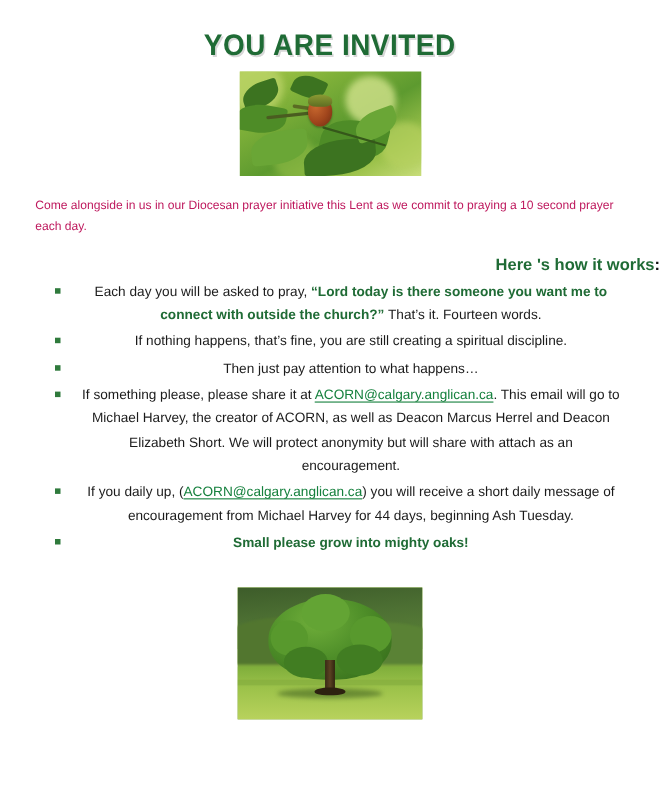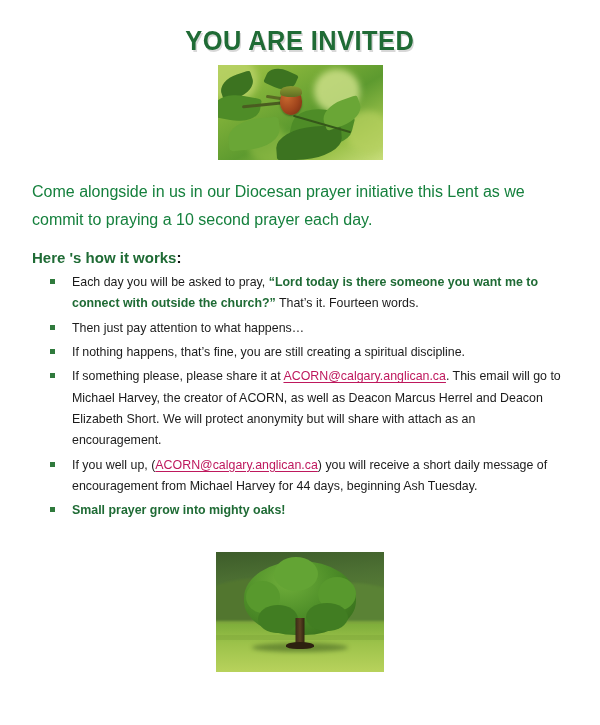--- a/index.html
+++ b/index.html
@@ -177,37 +177,39 @@
     width: 96px;
     height: 9px;
     background: rgba(40,70,20,0.45);
     border-radius: 50%;
     filter: blur(2px);
   }
 
   
   .intro {
     margin: 18px 32px 0 32px;
-    font-size: 16px;
+    font-size: 11px;
     line-height: 1.72;
-    color: #15803d;
+    color: #be185d;
   }
 
   .section-heading {
     margin: 16px 0 6px 32px;
     font-size: 15px;
     font-weight: bold;
     color: #1f6b35;
+    text-align: right;
   }
   .section-heading .colon { color: #111111; }
 
   ul.steps {
     list-style: none;
     margin: 0;
     padding: 0 34px 0 50px;
+    text-align: center;
   }
   ul.steps li {
     position: relative;
     font-size: 12.4px;
     line-height: 1.72;
     color: #1b1b1b;
     margin-bottom: 3px;
     padding-left: 22px;
   }
   ul.steps li::before {
@@ -219,21 +221,21 @@
     height: 5px;
     background: #2f7a3c;
     box-shadow: 0 0 0 1px rgba(255,255,255,0.6);
   }
 
   .gtext {
     color: #1f6b35;
     font-weight: bold;
   }
   .glink {
-    color: #be185d;
+    color: #15803d;
     text-decoration: underline;
     text-underline-offset: 2px;
   }
 
   .bottom-img-wrap {
     display: flex;
     justify-content: center;
     margin-top: 30px;
   }
 </style>
@@ -271,25 +273,25 @@
   </div>
 
   <p class="intro">Come alongside in us in our Diocesan prayer initiative this Lent as we commit to praying a 10 second prayer each day.</p>
 
   <div class="section-heading">
     <span>Here 's how it works</span><span class="colon">:</span>
   </div>
 
   <ul class="steps" id="steps-list">
       <li><span>Each day you will be asked to pray, </span><strong class="gtext">“Lord today is there someone you want me to connect with outside the church?”</strong><span> That’s it. Fourteen words.</span></li>
+      <li><span>If nothing happens, that’s fine, you are still creating a spiritual discipline.</span></li>
       <li><span>Then just pay attention to what happens…</span></li>
-      <li><span>If nothing happens, that’s fine, you are still creating a spiritual discipline.</span></li>
       <li><span>If something please, please share it at </span><a class="glink" href="#">ACORN@calgary.anglican.ca</a><span>.  This email will go to Michael Harvey, the creator of ACORN, as well as Deacon Marcus Herrel and Deacon Elizabeth Short. We will protect anonymity but will share with attach as an encouragement.</span></li>
-      <li><span>If you well up, (</span><a class="glink" href="#">ACORN@calgary.anglican.ca</a><span>)  you will receive a short daily message of encouragement from Michael Harvey for 44 days, beginning Ash Tuesday.</span></li>
-      <li><strong class="gtext">Small prayer grow into mighty oaks!</strong></li>
+      <li><span>If you daily up, (</span><a class="glink" href="#">ACORN@calgary.anglican.ca</a><span>)  you will receive a short daily message of encouragement from Michael Harvey for 44 days, beginning Ash Tuesday.</span></li>
+      <li><strong class="gtext">Small please grow into mighty oaks!</strong></li>
     </ul>
 
   <div class="bottom-img-wrap">
     <div class="tree-photo">
       <div class="sky-hill-far"></div>
       <div class="hill-mid"></div>
       <div class="hill-right"></div>
       <div class="field"></div>
       <div class="field-stripe" style="bottom:26%;"></div>
 

